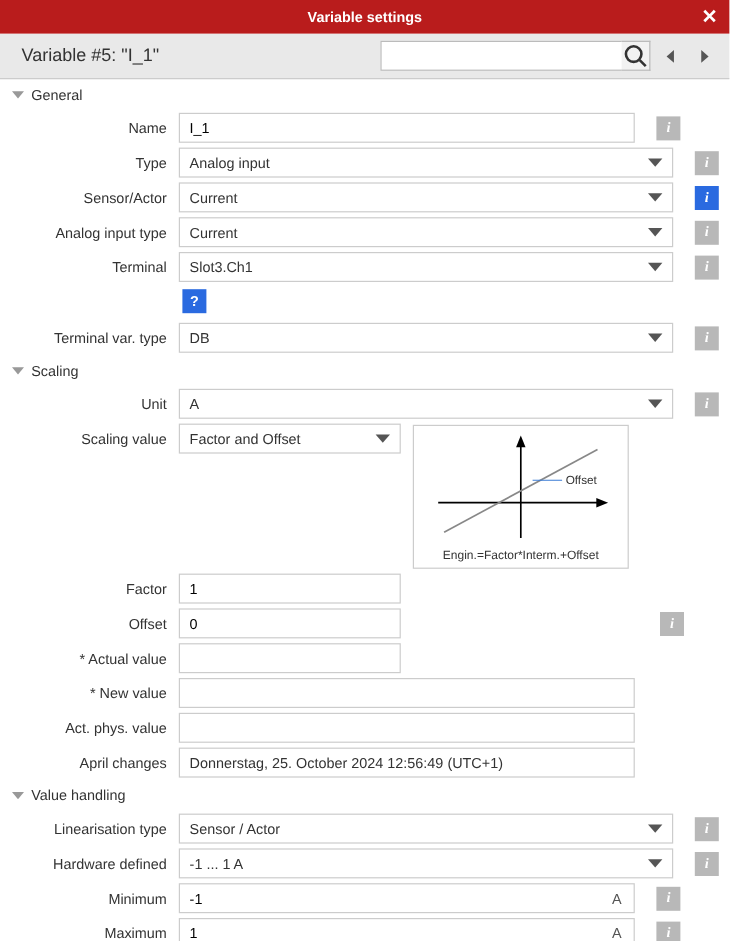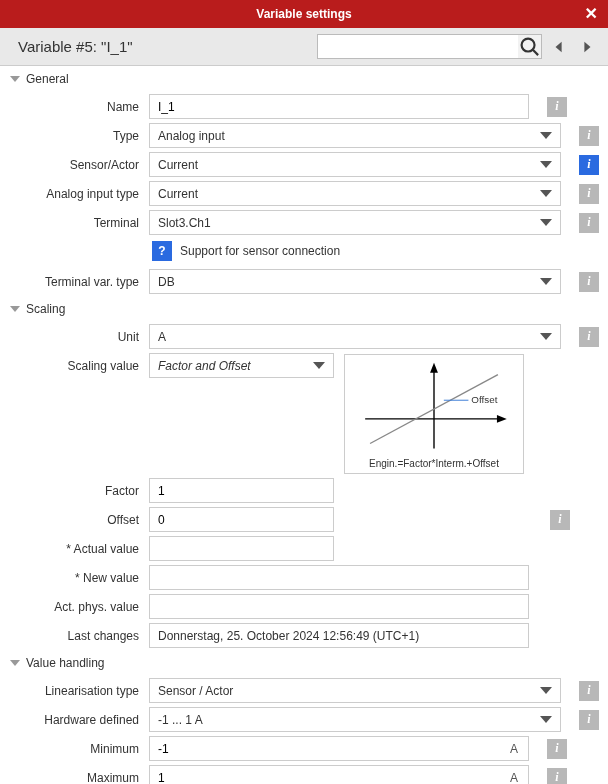--- a/index.html
+++ b/index.html
@@ -115,21 +115,21 @@
     align-items: center;
   }
   .text-input { width: 380px; }
   .text-input input { border: none; outline: none; width: 100%; font-size: 12px; }
   .select-box {
     width: 412px;
     position: relative;
     cursor: pointer;
     justify-content: space-between;
   }
-  .select-short { width: 185px; font-style: italic; }
+  .select-short { width: 185px; }
   .select-box .caret {
     width: 0; height: 0;
     border-left: 6px solid transparent;
     border-right: 6px solid transparent;
     border-top: 7px solid #555;
   }
   .info-btn {
     width: 20px; height: 20px;
     background: #b8b8b8;
     color: #fff;
@@ -273,21 +273,20 @@
       <div class="select-box">
         <span>Slot3.Ch1</span>
         <div class="caret"></div>
       </div>
       <div class="info-btn">i</div>
     </div>
   </div>
 
   <div class="support-row">
     <div class="help-btn">?</div>
-    <span>Support for sensor connection</span>
   </div>
 
   <div class="row">
     <div class="label">Terminal var. type</div>
     <div class="field-area">
       <div class="select-box">
         <span>DB</span>
         <div class="caret"></div>
       </div>
       <div class="info-btn">i</div>
@@ -372,21 +371,21 @@
   </div>
 
   <div class="row">
     <div class="label">Act. phys. value</div>
     <div class="field-area">
       <div class="readonly-box full"></div>
     </div>
   </div>
 
   <div class="row">
-    <div class="label">Last changes</div>
+    <div class="label">April changes</div>
     <div class="field-area">
       <div class="readonly-box full">Donnerstag, 25. October 2024   12:56:49 (UTC+1)</div>
     </div>
   </div>
 
   <div class="section-head">
     <div class="collapse-tri"></div>
     <span>Value handling</span>
   </div>
 

